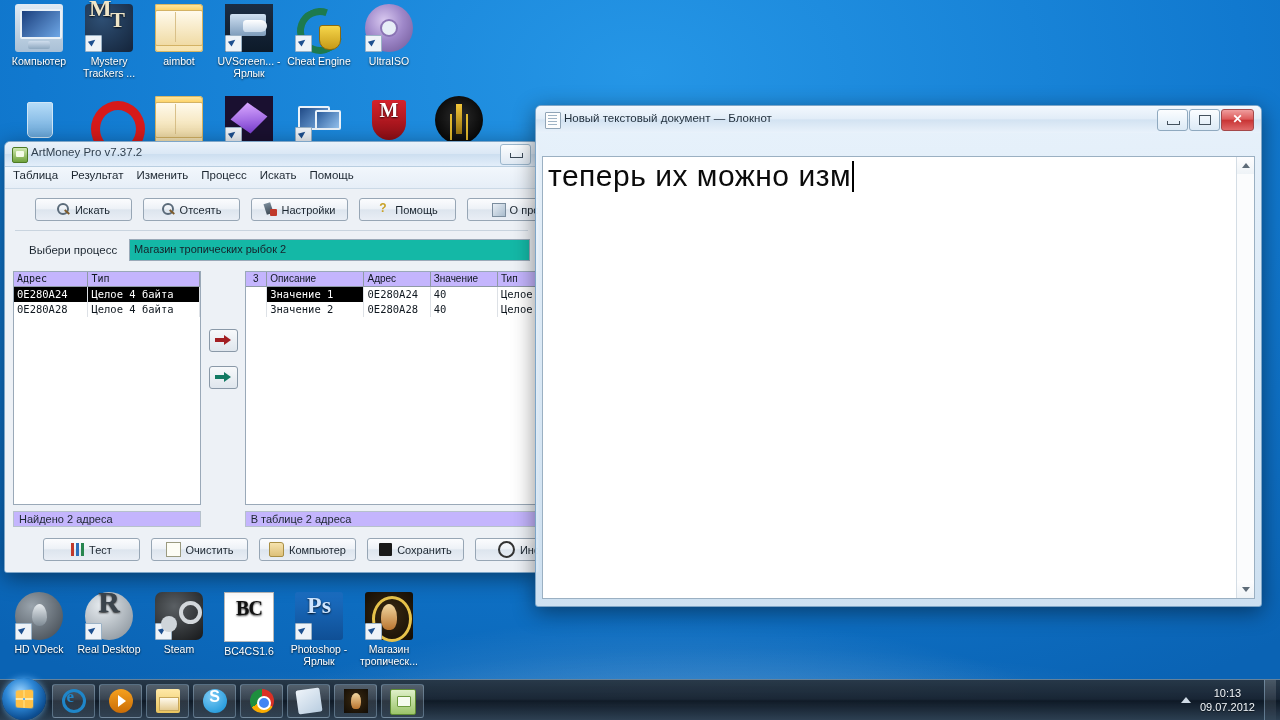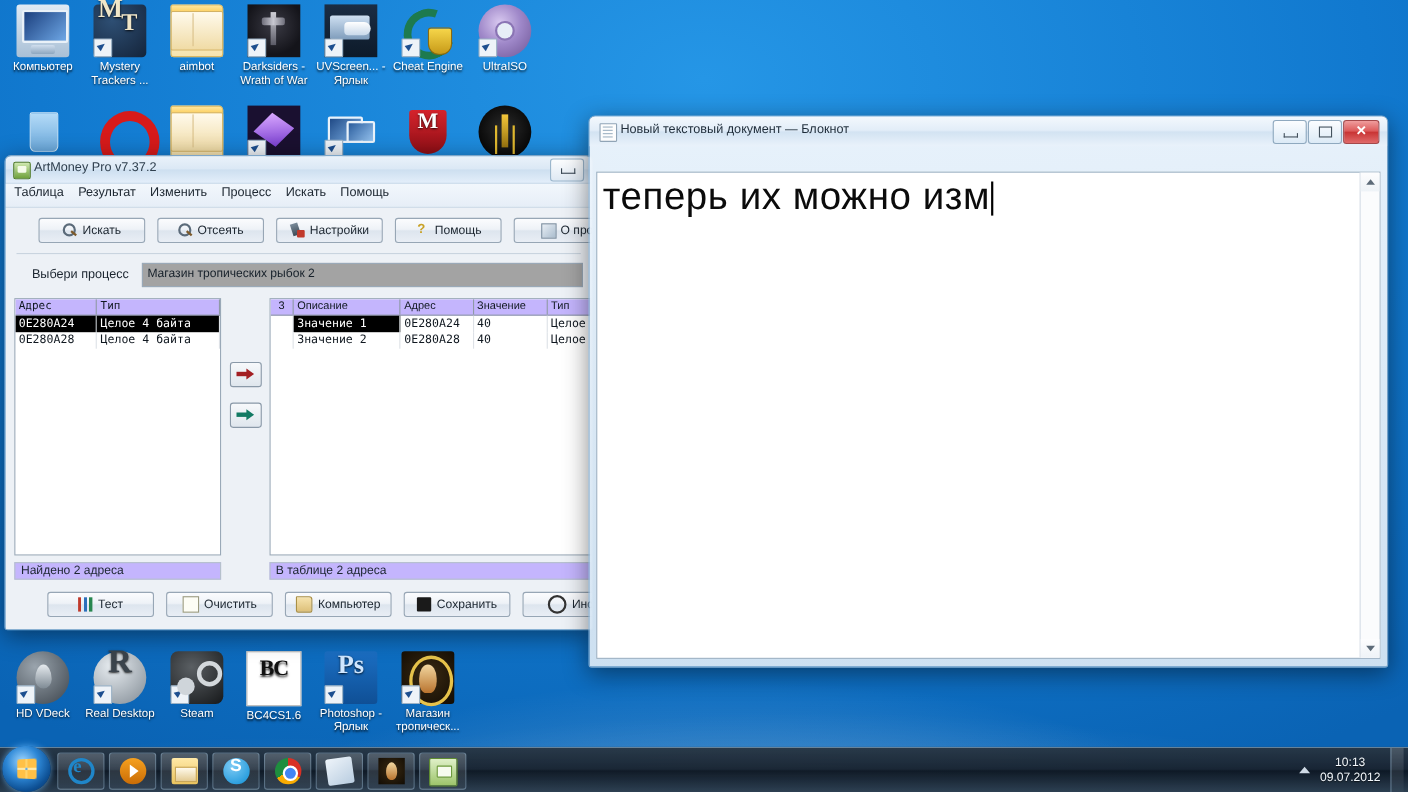--- a/index.html
+++ b/index.html
@@ -146,21 +146,21 @@
   .i-mag::after{content:"";position:absolute;left:7px;top:8px;width:6px;height:2px;background:#7d5a2a;transform:rotate(40deg);}
   .i-set::before{content:"";position:absolute;left:1px;top:0;width:7px;height:11px;background:linear-gradient(180deg,#7a8b9a,#3d4a56);transform:rotate(-18deg);}
   .i-set::after{content:"";position:absolute;right:0;bottom:0;width:7px;height:7px;background:#c0392b;border-radius:1px;}
   .i-help::before{content:"?";position:absolute;left:2px;top:-2px;color:#c9a227;font-size:12px;font-weight:bold;}
   .i-about::before{content:"";position:absolute;left:0;top:0;width:12px;height:12px;
     background:linear-gradient(135deg,#e8eef5,#a9bccd);border:1px solid #7b8d9e;}
 
   .am-sep{height:1px;background:#c9d4df;margin:9px 10px 0;}
   .am-proc{display:flex;align-items:center;padding:8px 0 0 24px;font-size:11.5px;color:#1c2630;}
   .am-proc .lab{width:100px;}
-  .am-proc .fld{flex:1;margin-right:8px;height:18px;background:#a3a3a3;border:1px solid #9aa9b8;
+  .am-proc .fld{flex:1;margin-right:8px;height:18px;background:#14b8a6;border:1px solid #9aa9b8;
     font-size:11px;padding:1px 4px;color:#16202a;line-height:17px;}
 
   .am-lists{display:flex;padding:10px 0 0 8px;gap:0;}
   .lst{background:#fff;border:1px solid #9aa9b8;position:relative;overflow:hidden;}
   #lst-left{width:190px;height:232px;}
   #lst-right{width:297px;height:232px;}
   .mono{font-family:"DejaVu Sans Mono","Liberation Mono",monospace;}
   .hdr{display:flex;height:14px;font-size:10px;background:#c4b5fd;border-bottom:1px solid #8f9aa6;}
   .hdr > div{border-right:1px solid #8f9aa6;padding:1px 3px;box-sizing:border-box;overflow:hidden;white-space:nowrap;color:#101820;}
   .row{display:flex;height:15px;font-size:10.5px;line-height:14px;}
@@ -193,21 +193,21 @@
   #np-min{right:73px;width:29px;background:linear-gradient(180deg,#fbfdff,#dceaf6);}
   #np-min i{position:absolute;left:9px;top:11px;width:11px;height:3px;border:1px solid #44525e;border-top:none;}
   #np-max{right:41px;width:29px;background:linear-gradient(180deg,#fbfdff,#dceaf6);}
   #np-max i{position:absolute;left:9px;top:5px;width:10px;height:8px;border:1px solid #44525e;}
   #np-close{right:7px;width:31px;border-color:#a4484a;
     background:linear-gradient(180deg,#ef9d9d 0%,#dd5b5b 45%,#c93535 52%,#e06a6a 100%);}
   #np-close i{position:absolute;left:0;right:0;top:2px;text-align:center;color:#fff;font-size:12px;font-weight:bold;font-style:normal;}
   #np-menu{height:20px;padding:2px 0 0 9px;font-size:11.5px;color:#1b2730;background:#f2f7fb;}
   #np-menu span{margin-right:14px;cursor:default;}
   #np-edit{position:absolute;left:6px;right:6px;top:50px;bottom:7px;background:#fff;border:1px solid #9bb0c2;}
-  #np-text{position:absolute;left:5px;top:2px;right:22px;font-size:35px;color:#0b0b0b;
+  #np-text{position:absolute;left:5px;top:2px;right:22px;font-size:30px;color:#0b0b0b;
     white-space:pre;letter-spacing:0.5px;}
   #np-caret{display:inline-block;width:2px;height:31px;background:#000;vertical-align:-6px;margin-left:1px;}
   #np-scroll{position:absolute;right:0;top:0;bottom:0;width:17px;background:#fbfcfd;border-left:1px solid #d4dde5;}
   .sarr{position:absolute;left:0;width:17px;height:17px;background:linear-gradient(180deg,#fdfdfe,#eef3f7);}
   .sarr.up{top:0;} .sarr.dn{bottom:0;}
   .sarr::after{content:"";position:absolute;left:5px;width:0;height:0;border-left:4px solid transparent;border-right:4px solid transparent;}
   .sarr.up::after{top:6px;border-bottom:5px solid #5d6b78;}
   .sarr.dn::after{bottom:6px;border-top:5px solid #5d6b78;}
 
   
@@ -266,26 +266,20 @@
       <div class="gfx g-mystery">
         <span class="shortcut"></span>
       </div>
       <span class="lbl">Mystery Trackers ...</span>
     </div>
     <div class="dicon">
       <div class="gfx g-folder"></div>
       <span class="lbl">aimbot</span>
     </div>
     <div class="dicon">
-      <div class="gfx g-dark">
-        <span class="shortcut"></span>
-      </div>
-      <span class="lbl">Darksiders - Wrath of War</span>
-    </div>
-    <div class="dicon">
       <div class="gfx g-uvs">
         <span class="shortcut"></span>
       </div>
       <span class="lbl">UVScreen... - Ярлык</span>
     </div>
     <div class="dicon">
       <div class="gfx g-ce">
         <span class="shortcut"></span>
       </div>
       <span class="lbl">Cheat Engine</span>

